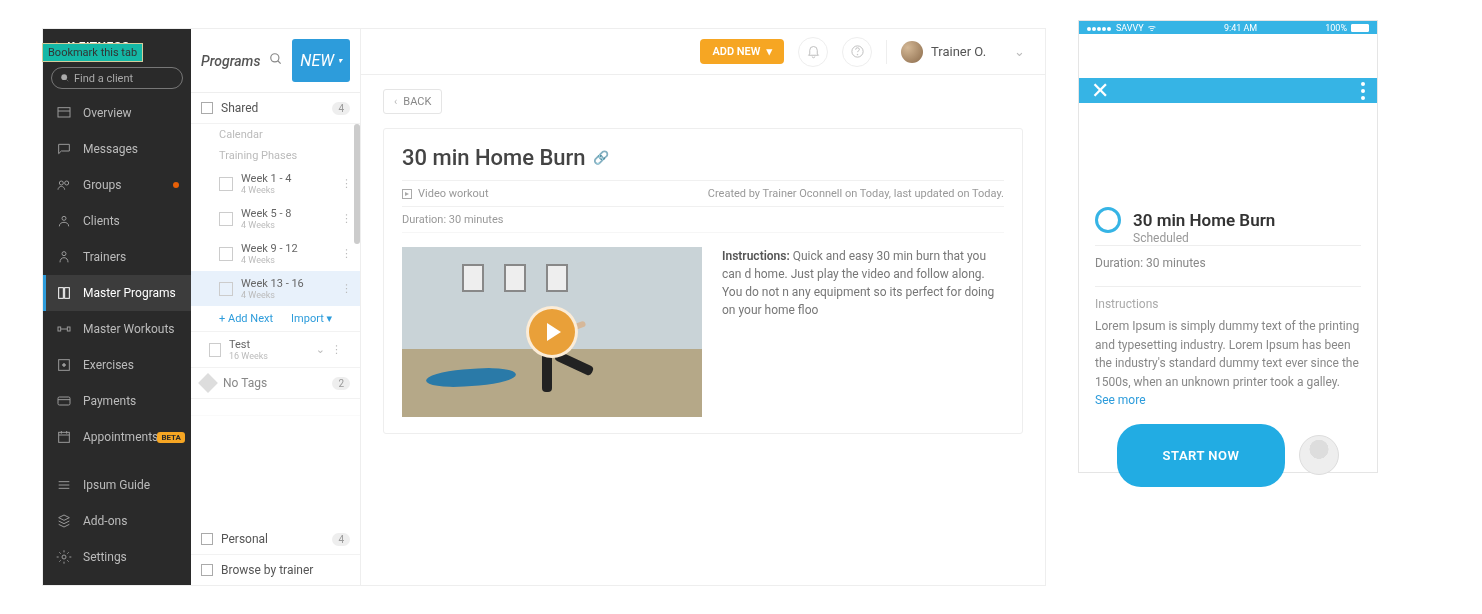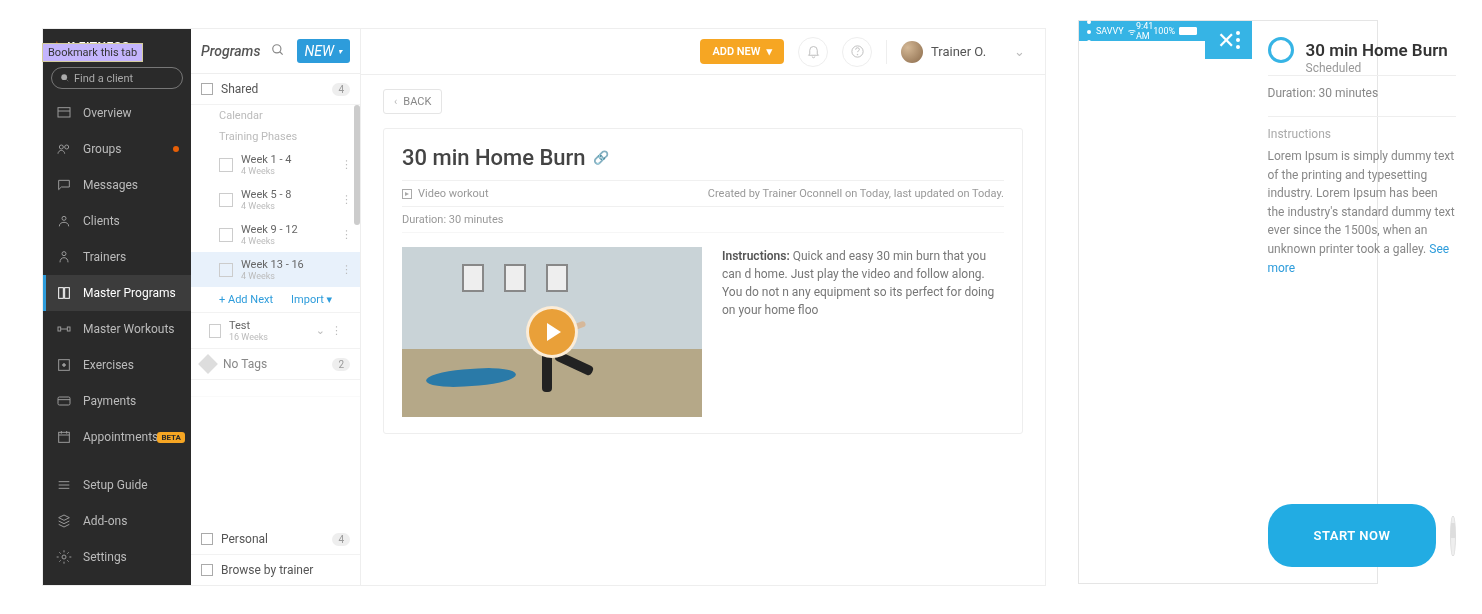--- a/index.html
+++ b/index.html
@@ -2,42 +2,42 @@
 <html><head>
 <meta charset="utf-8">
 <style>
   * { box-sizing: border-box; margin: 0; padding: 0; font-family: -apple-system, BlinkMacSystemFont, "Segoe UI", Roboto, Helvetica, Arial, sans-serif; }
   body { background: #fff; width: 1482px; height: 614px; overflow: hidden; position: relative; }
 
   
   .app { display: flex; position: absolute; top: 28px; left: 42px; width: 1004px; height: 558px; border: 1px solid #eee; }
 
   
-  .bookmark-tip { position:absolute; top:43px; left:42px; background:#c4b5fd; color:#333; font-size:11px; padding:2px 5px; z-index:10; border:1px solid #d4cc9c;}
+  .bookmark-tip { position:absolute; top:43px; left:42px; background:#14b8a6; color:#333; font-size:11px; padding:2px 5px; z-index:10; border:1px solid #d4cc9c;}
 
   
   .sidebar { width: 148px; background: #2a2a2a; color:#ccc; display:flex; flex-direction:column; padding-top:4px; font-size:12px; }
   .brand { display:flex; align-items:center; height:28px; padding:0 8px; color:#fff; font-weight:600; font-size:12px; letter-spacing:0.5px;}
   .brand-logo { color:#e65f07; font-size:14px; margin-right:4px; }
   .find-client { margin:6px 8px; border:1px solid #777; border-radius:12px; height:22px; display:flex; align-items:center; padding:0 8px; color:#aaa; font-size:11px;}
   .find-client svg { width:10px; height:10px; margin-right:4px; fill:#aaa; }
   .nav-item { display:flex; align-items:center; height:36px; padding:0 12px; color:#bbb; cursor:pointer; position:relative;}
   .nav-item.active { background:#3c3c3c; color:#fff; border-left:3px solid #2d9cdb; padding-left:9px;}
   .nav-item .icon { width:18px; height:18px; margin-right:10px; display:flex; align-items:center; justify-content:center;}
   .nav-item .icon svg { width:16px; height:16px; stroke:#999; fill:none; stroke-width:1.5;}
   .nav-item.active .icon svg { stroke:#fff;}
   .nav-dot { width:6px;height:6px;border-radius:50%;background:#e65f07; position:absolute; right:12px;}
   .nav-badge { background:#f6a623; color:#2a2a2a; font-size:8px; font-weight:700; padding:1px 4px; border-radius:3px; position:absolute; right:6px;}
 
   
   .programs { width:170px; background:#fff; border-right:1px solid #eee; display:flex; flex-direction:column; position:relative;}
   .programs-header { display:flex; align-items:center; justify-content:space-between; padding:10px; border-bottom:1px solid #eee;font-style:italic;}
   .programs-header h3 { font-size:14px; color:#555; font-weight:500;}
   .programs-header .search-ico svg{width:14px;height:14px;stroke:#888;fill:none;stroke-width:2;}
-  .new-btn { background:#2d9cdb; color:#fff; font-size:14px; padding:4px 8px; border-radius:3px; cursor:pointer; display:flex; align-items:center;text-align:center;}
+  .new-btn { background:#2d9cdb; color:#fff; font-size:16px; padding:12px 8px; border-radius:3px; cursor:pointer; display:flex; align-items:center;text-align:center;}
   .new-btn::after{content:"▾"; margin-left:4px; font-size:8px;}
   .section-row { display:flex; align-items:center; padding:8px 10px; border-bottom:1px solid #f2f2f2; font-size:12px; color:#555; cursor:pointer;}
   .section-row .chk { width:12px;height:12px;border:1px solid #aaa; margin-right:8px;}
   .section-row .count { margin-left:auto; background:#eee; color:#999; font-size:10px; border-radius:8px; padding:1px 6px;}
   .tree { font-size:11px; color:#888; overflow:hidden; flex:1; position:relative;}
   .tree-scroll{position:absolute; right:0; top:0; width:6px; height:120px; background:#ccc; border-radius:3px;}
   .tree-label { padding:4px 0 4px 28px; color:#bbb;}
   .phase-item { display:flex; align-items:center; padding:6px 6px 6px 28px; position:relative;}
   .phase-item.selected { background:#e8f1fb;}
   .phase-item .cal { width:14px;height:14px;border:1px solid #ccc; margin-right:8px;}
@@ -91,21 +91,21 @@
   .room-person .arm{position:absolute;top:14px;left:36px;width:22px;height:6px;background:#d6b89a;border-radius:3px;transform:rotate(-20deg);}
   .room-person .leg1{position:absolute;top:40px;left:14px;width:10px;height:42px;background:#222;border-radius:4px;}
   .room-person .leg2{position:absolute;top:40px;left:28px;width:40px;height:10px;background:#222;border-radius:4px;transform:rotate(25deg);transform-origin:left center;}
   .room-frame{position:absolute;top:10%;width:22px;height:28px;border:2px solid #888;background:#eee;}
   .play-badge{width:52px;height:52px;border-radius:50%;background:#e9a039;border:3px solid rgba(255,255,255,0.8);display:flex;align-items:center;justify-content:center;z-index:2;}
   .play-badge::after{content:"";display:block;width:0;height:0;border-left:14px solid #fff;border-top:9px solid transparent;border-bottom:9px solid transparent;margin-left:4px;}
   .instr{flex:1;font-size:12px;color:#777;line-height:1.5;overflow:hidden;}
   .instr b{color:#555;font-weight:600;}
 
   
-  .phone{position:absolute; top:20px; left:1078px; width:300px; height:564px; border:1px solid #e5e5e5; background:#fff; display:flex; flex-direction:row;}
+  .phone{position:absolute; top:20px; left:1078px; width:300px; height:453px; border:1px solid #e5e5e5; background:#fff; display:flex; flex-direction:column;gap:44px;}
   .statusbar{height:20px;background:#36b4e5;color:#fff;font-size:9px;display:flex;align-items:center;justify-content:space-between;padding:0 8px;}
   .statusbar .left{display:flex;align-items:center;gap:4px;}
   .statusbar .dots span{display:inline-block;width:4px;height:4px;border-radius:50%;background:#fff;margin-right:1px;}
   .statusbar .batt{display:flex;align-items:center;gap:4px;}
   .navbar{height:38px;background:#36b4e5;display:flex;align-items:center;justify-content:space-between;padding:0 12px;}
   .navbar .close{color:#fff;font-size:22px;font-weight:300;cursor:pointer;}
   .navbar .menu-dots{display:flex;flex-direction:column;gap:3px;}
   .navbar .menu-dots span{width:4px;height:4px;border-radius:50%;background:#fff;}
   .hero{width:100%;height:170px;position:relative;overflow:hidden;}
   .hero .room-wall{height:62%;}
@@ -152,35 +152,35 @@
           <svg viewBox="0 0 24 24">
             <rect x="3" y="4" width="18" height="14"></rect>
             <line x1="3" y1="9" x2="21" y2="9"></line>
           </svg>
         </span>
         <span>Overview</span>
       </div>
     <div class="nav-item">
         <span class="icon">
           <svg viewBox="0 0 24 24">
+            <path d="M4 5h16v10H8l-4 4z"></path>
+          </svg>
+        </span>
+        <span>Messages</span>
+      </div>
+    <div class="nav-item">
+        <span class="icon">
+          <svg viewBox="0 0 24 24">
             <circle cx="8" cy="9" r="3"></circle>
             <circle cx="16" cy="9" r="3"></circle>
             <path d="M3 19c0-3 3-5 5-5s5 2 5 5"></path>
           </svg>
         </span>
         <span>Groups</span>
         <span class="nav-dot"></span>
-      </div>
-    <div class="nav-item">
-        <span class="icon">
-          <svg viewBox="0 0 24 24">
-            <path d="M4 5h16v10H8l-4 4z"></path>
-          </svg>
-        </span>
-        <span>Messages</span>
       </div>
     <div class="nav-item">
         <span class="icon">
           <svg viewBox="0 0 24 24">
             <circle cx="12" cy="8" r="3"></circle>
             <path d="M5 20c0-4 3-6 7-6s7 2 7 6"></path>
           </svg>
         </span>
         <span>Clients</span>
       </div>
@@ -244,21 +244,21 @@
       </div>
     <div style="height:12px"></div>
     <div class="nav-item">
         <span class="icon">
           <svg viewBox="0 0 24 24">
             <line x1="4" y1="7" x2="20" y2="7"></line>
             <line x1="4" y1="12" x2="20" y2="12"></line>
             <line x1="4" y1="17" x2="20" y2="17"></line>
           </svg>
         </span>
-        <span>Setup Guide</span>
+        <span>Ipsum Guide</span>
       </div>
     <div class="nav-item">
         <span class="icon">
           <svg viewBox="0 0 24 24">
             <path d="M4 7l8-4 8 4-8 4z"></path>
             <path d="M4 12l8 4 8-4"></path>
             <path d="M4 17l8 4 8-4"></path>
           </svg>
         </span>
         <span>Add-ons</span>

